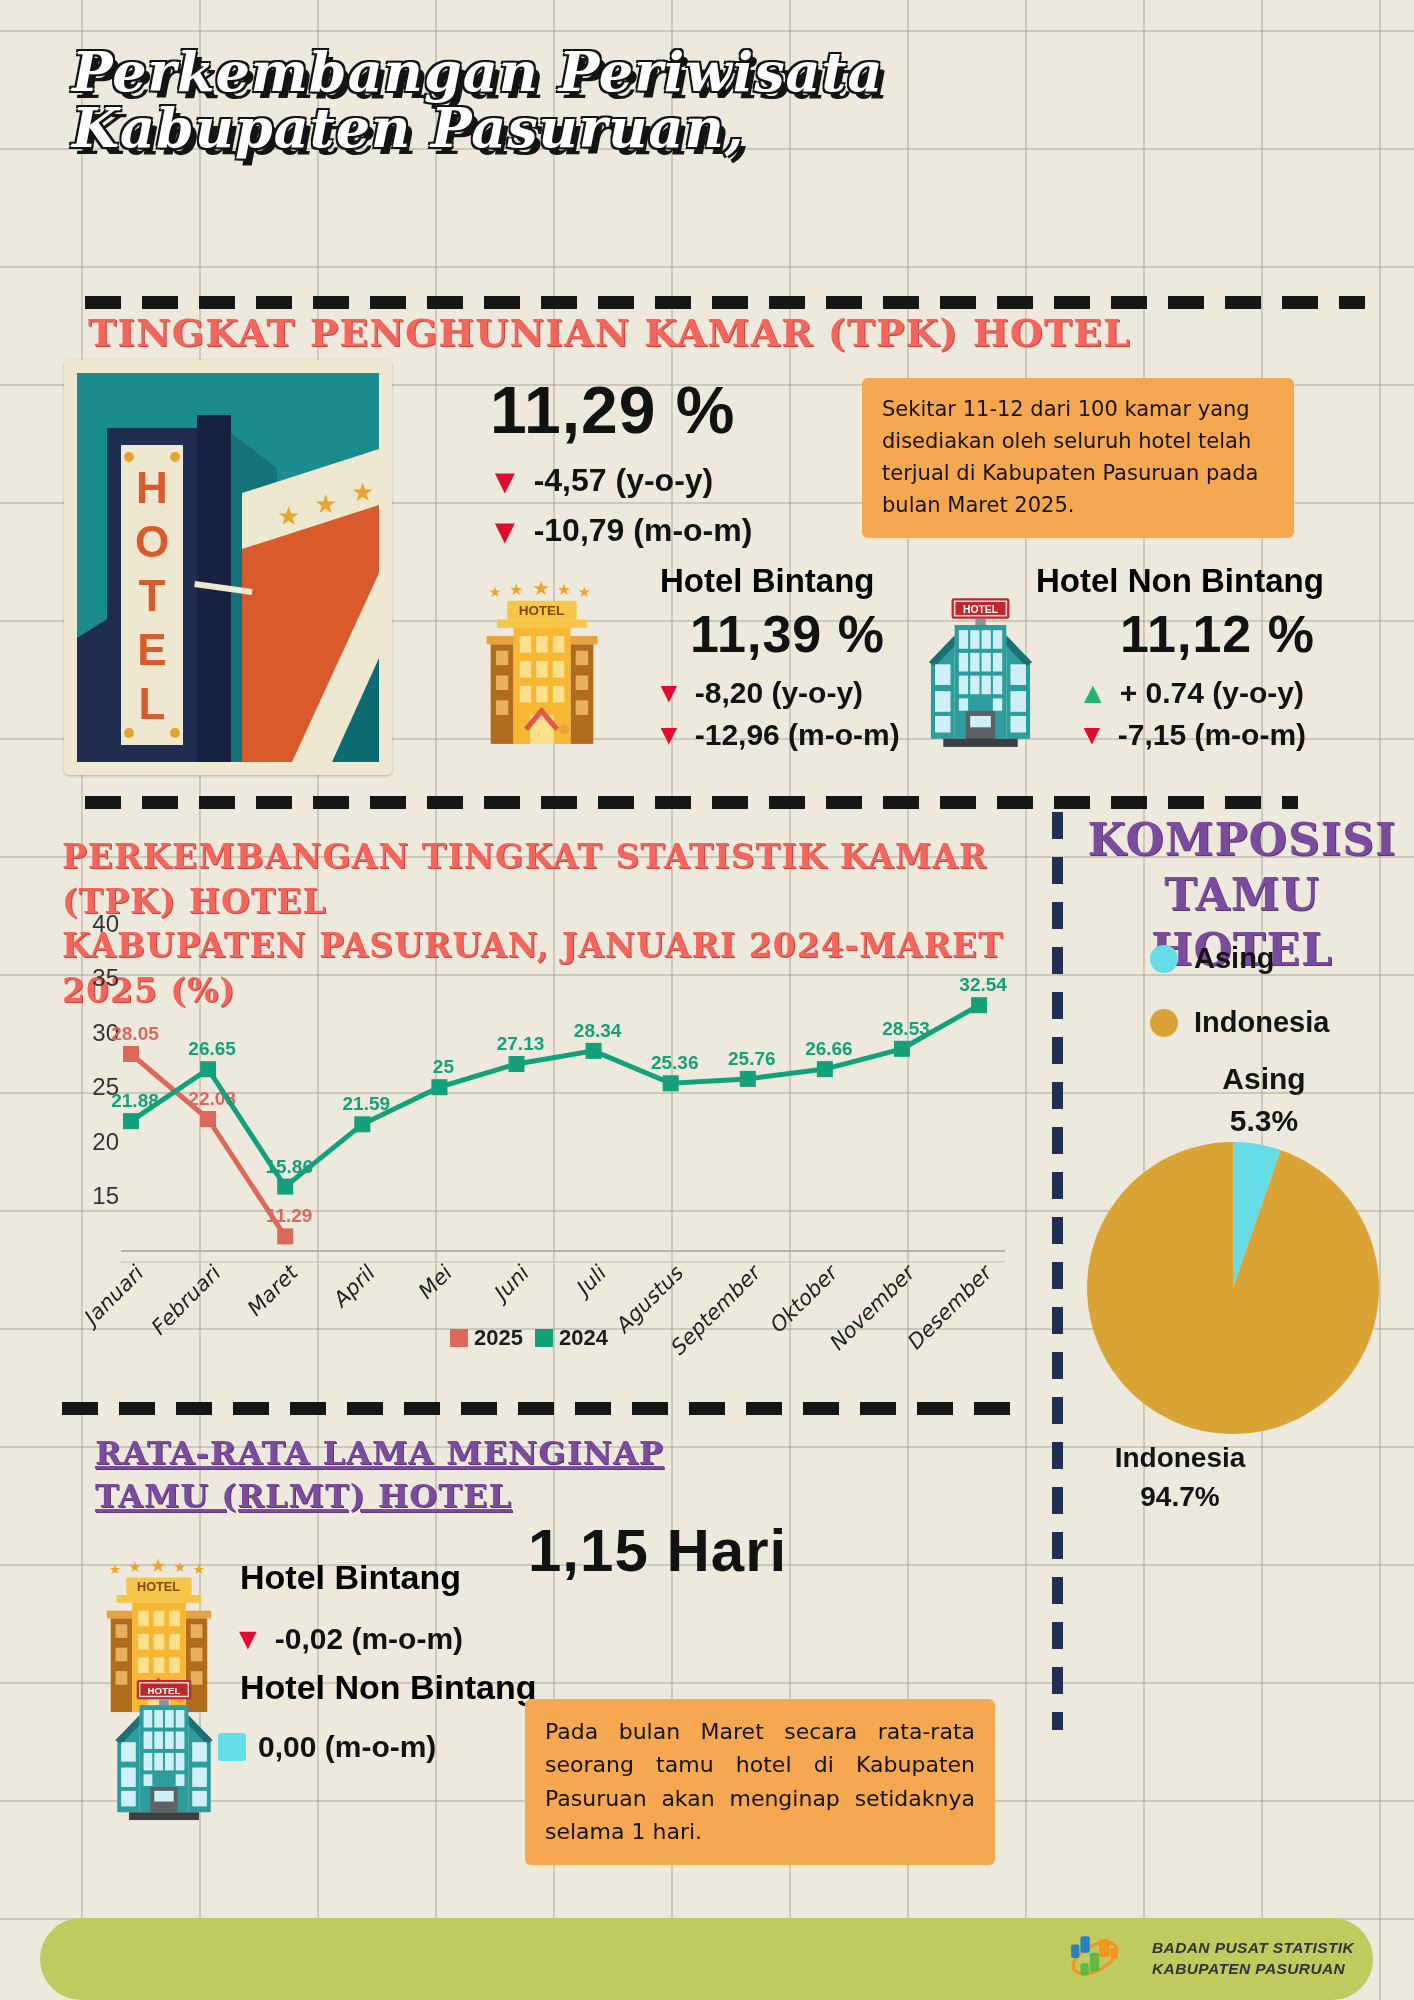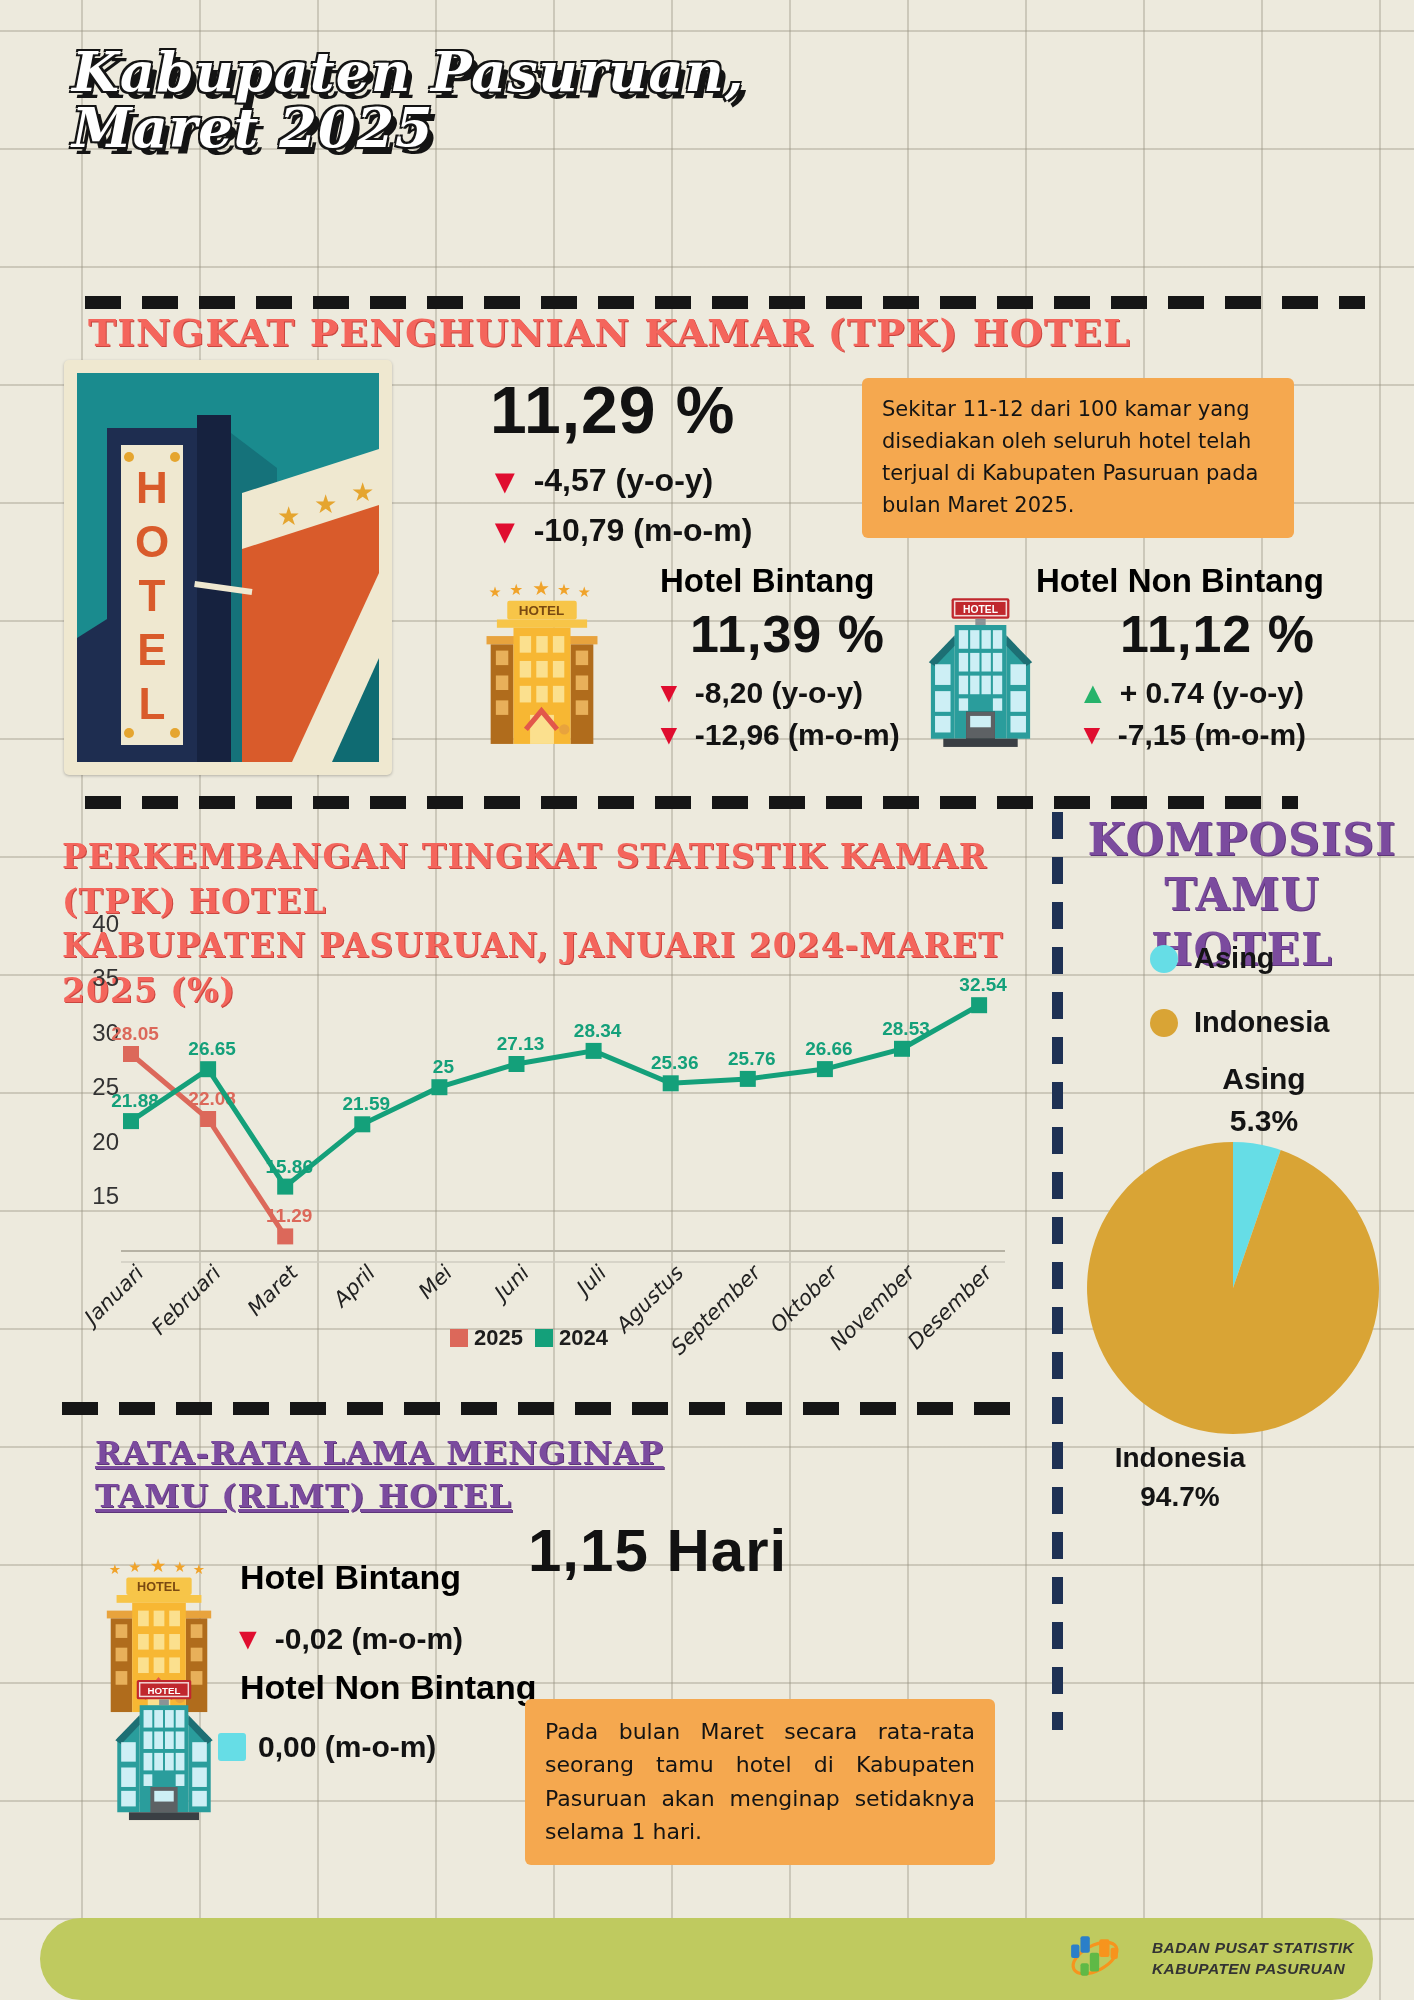--- a/index.html
+++ b/index.html
@@ -60,22 +60,22 @@
   #line-chart text.lg{font:700 22px "Liberation Sans",sans-serif;}
 
   
   .illus-frame{background:#efe8d0;border-radius:5px;padding:13px;box-shadow:0 1px 3px rgba(0,0,0,.25);}
   svg text{user-select:none;}
 </style>
 </head>
 <body>
 
 <div class="abs page-title">
+  <div>Perkembangan Periwisata</div>
   <div>Kabupaten Pasuruan,</div>
-  <div>Maret 2025</div>
 </div>
 
 <div class="abs hdash" style="left:85px;top:296px;width:1280px;"></div>
 
 <div class="abs sec-heading" style="left:88px;top:310px;font-size:38px;">TINGKAT PENGHUNIAN KAMAR (TPK) HOTEL</div>
 
 <div class="abs illus-frame" style="left:64px;top:360px;width:302px;height:389px;">
   <svg width="302" height="389" viewBox="0 0 302 389">
     <rect x="0" y="0" width="302" height="389" fill="#1a8b8e"></rect>
     <polygon points="0,265 95,205 95,389 0,389" fill="#1e2d50"></polygon>

